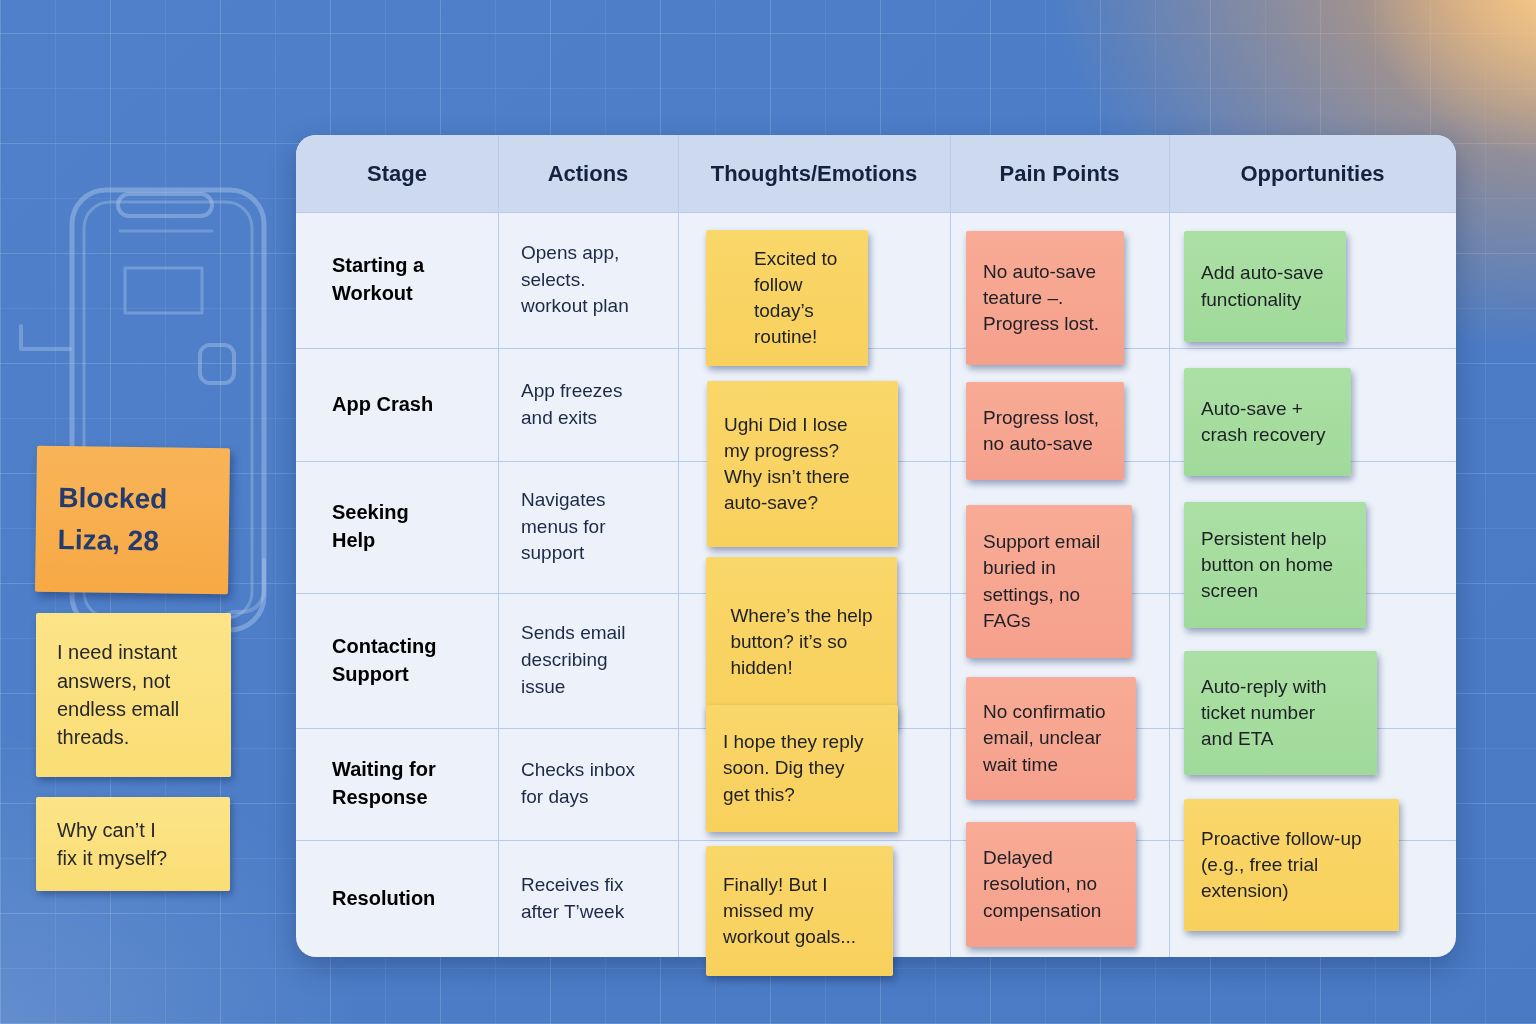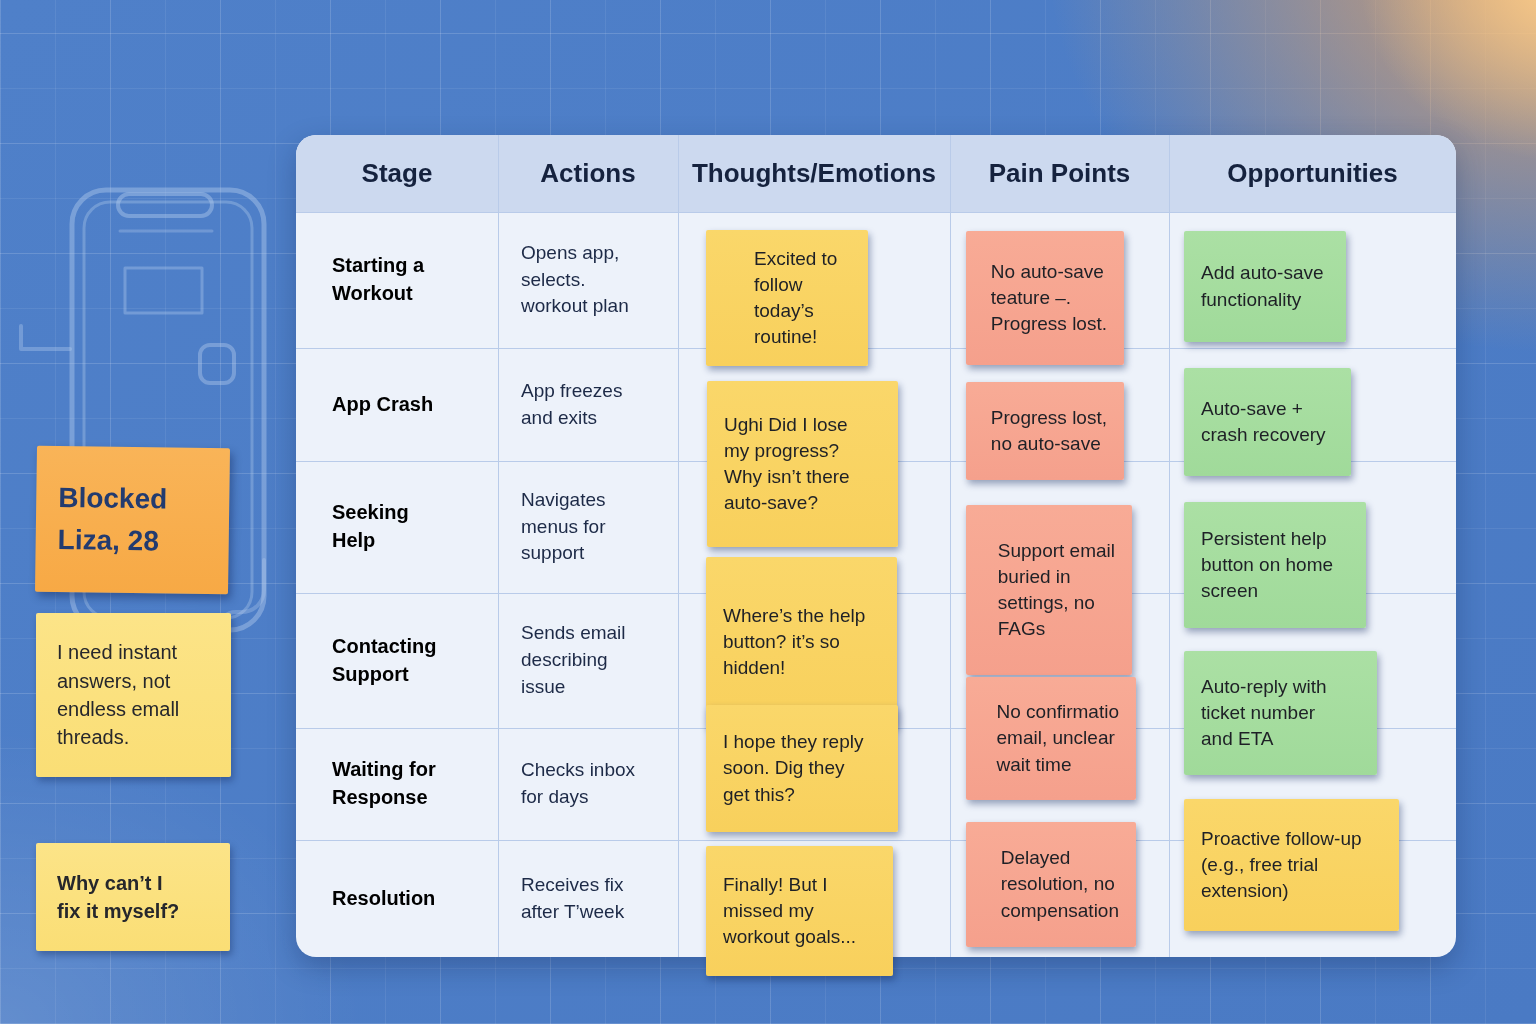--- a/index.html
+++ b/index.html
@@ -20,40 +20,40 @@
 
   
   .journey-table{position:absolute;left:296px;top:135px;width:1160px;height:822px;
     background:var(--table_bg,#edf2fa);border-radius:20px;
     box-shadow:0 10px 28px rgba(15,35,80,.30);overflow:visible;}
   .jt-clip{position:absolute;inset:0;border-radius:20px;overflow:hidden;}
   .jt-header{position:absolute;left:0;top:0;width:100%;height:77px;
     background:var(--header_bg,#ccd9ef);display:flex;align-items:center;
     border-bottom:1px solid var(--divider,#b9cbe9);}
   .jt-header .hcell{display:flex;align-items:center;justify-content:center;
-    font-size:26px;font-weight:700;color:var(--header_text,#15223e);height:100%;}
+    font-size:22px;font-weight:700;color:var(--header_text,#15223e);height:100%;}
   .hc0{width:202px}.hc1{width:180px}.hc2{width:272px}.hc3{width:219px}.hc4{width:287px}
   .v-line{position:absolute;top:0;bottom:0;width:1px;background:var(--divider,#b9cbe9);}
   .h-line{position:absolute;left:0;right:0;height:1px;background:var(--divider,#b9cbe9);}
   .rows-grid{position:absolute;left:0;top:77px;display:grid;
     grid-template-columns:202px 180px;
     grid-template-rows:136px 113px 132px 135px 112px 117px;}
   .cell{display:flex;align-items:center;white-space:pre-line;}
   .stage-cell{padding-left:36px;font-size:20px;font-weight:700;line-height:1.38;color:#000000;}
   .actions-cell{padding-left:23px;font-size:19px;font-weight:400;line-height:1.42;color:#1d2a47;}
 
   
   .note{position:absolute;display:flex;align-items:center;border-radius:2px;
     padding:10px 17px;box-sizing:border-box;
     box-shadow:2px 4px 7px rgba(18,40,92,.40);
     font-size:19px;line-height:1.38;color:var(--note_text,#1e2026);
     white-space:pre-line;}
   .note.yellow{background:linear-gradient(180deg,#fad76a,var(--yellow,#f8d05c));}
   .note.yellow-light{background:linear-gradient(180deg,#fce488,var(--yellow_light,#fade75));align-items:center;}
-  .note.salmon{background:linear-gradient(180deg,#f8ab96,var(--salmon,#f5a08c));justify-content:flex-end;}
+  .note.salmon{background:linear-gradient(180deg,#f8ab96,var(--salmon,#f5a08c));}
   .note.green{background:linear-gradient(180deg,#abe0a4,var(--green,#a0da9a));}
   .note.orange{background:linear-gradient(180deg,#f9b458,var(--orange,#f7a945));}
   .persona-note{font-size:28px;font-weight:700;line-height:1.5;
     color:var(--persona_text,#233b6f);transform:rotate(.8deg);
     box-shadow:3px 5px 8px rgba(18,40,92,.45);padding-left:22px;}
   .quote-note{font-size:20px;line-height:1.42;color:#26272c;padding-left:21px;}
 </style>
 </head>
 <body>
 
@@ -75,21 +75,21 @@
   <div class="note orange persona-note" style="left:36px;top:447px;width:193px;height:146px;">
     <span>Blocked
 Liza, 28</span>
   </div>
   <div class="note yellow-light quote-note" style="left:36px;top:613px;width:195px;height:164px;">
     <span>I need instant
 answers, not
 endless emall
 threads.</span>
   </div>
-  <div class="note yellow-light quote-note" style="left:36px;top:843px;width:194px;height:108px;font-weight:bold;">
+  <div class="note yellow-light quote-note" style="left:36px;top:797px;width:194px;height:94px;">
     <span>Why can’t I
 fix it myself?</span>
   </div>
 
   <div class="journey-table">
     <div class="jt-clip">
       <div class="jt-header">
         <div class="hcell hc0">Stage</div>
         <div class="hcell hc1">Actions</div>
         <div class="hcell hc2">Thoughts/Emotions</div>
@@ -137,36 +137,36 @@
     </div>
   </div>
 
   <div class="note yellow" style="left:706px;top:230px;width:162px;height:136px;padding-left:48px;"><span>Excited to
 follow today’s
 routine!</span></div>
   <div class="note yellow" style="left:707px;top:381px;width:191px;height:166px;"><span>Ughi Did I lose
 my progress?
 Why isn’t there
 auto-save?</span></div>
-  <div class="note yellow" style="left:706px;top:557px;width:191px;height:170px;"><span>Where’s the help
+  <div class="note yellow" style="left:706px;top:557px;width:191px;height:170px;justify-content:center;"><span>Where’s the help
 button? it’s so
 hidden!</span></div>
   <div class="note yellow" style="left:706px;top:705px;width:192px;height:127px;"><span>I hope they reply
 soon. Dig they
 get this?</span></div>
   <div class="note yellow" style="left:706px;top:846px;width:187px;height:130px;"><span>Finally! But I
 missed my
 workout goals...</span></div>
 
   <div class="note salmon" style="left:966px;top:231px;width:158px;height:134px;"><span>No auto-save
 teature –.
 Progress lost.</span></div>
   <div class="note salmon" style="left:966px;top:382px;width:158px;height:98px;"><span>Progress lost,
 no auto-save</span></div>
-  <div class="note salmon" style="left:966px;top:505px;width:166px;height:170px;"><span>Support email
+  <div class="note salmon" style="left:966px;top:505px;width:166px;height:153px;"><span>Support email
 buried in
 settings, no
 FAGs</span></div>
   <div class="note salmon" style="left:966px;top:677px;width:170px;height:123px;"><span>No confirmatio
 email, unclear
 wait time</span></div>
   <div class="note salmon" style="left:966px;top:822px;width:170px;height:125px;"><span>Delayed
 resolution, no
 compensation</span></div>
 

